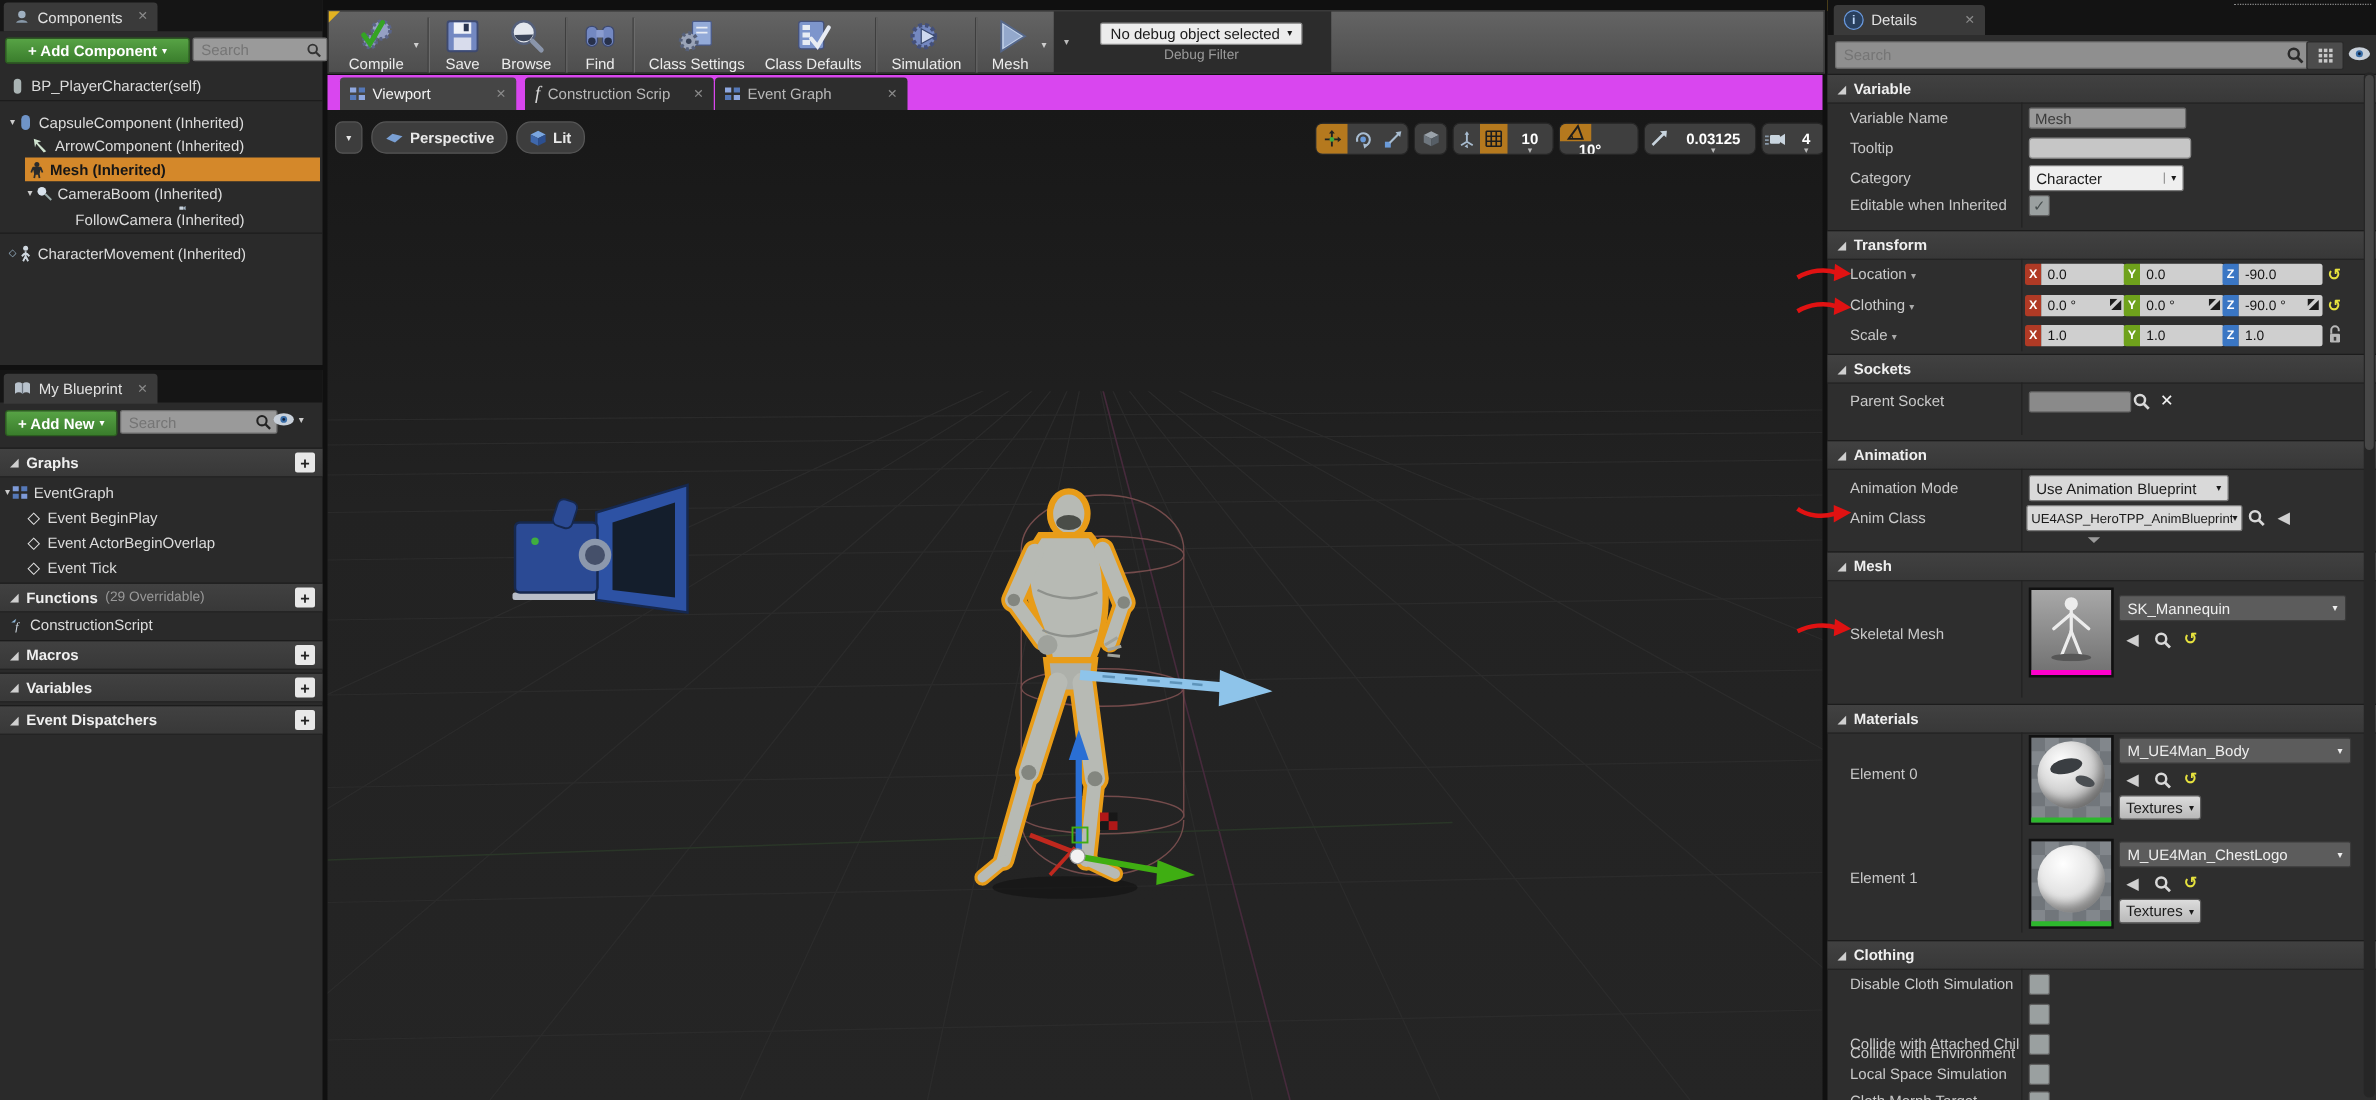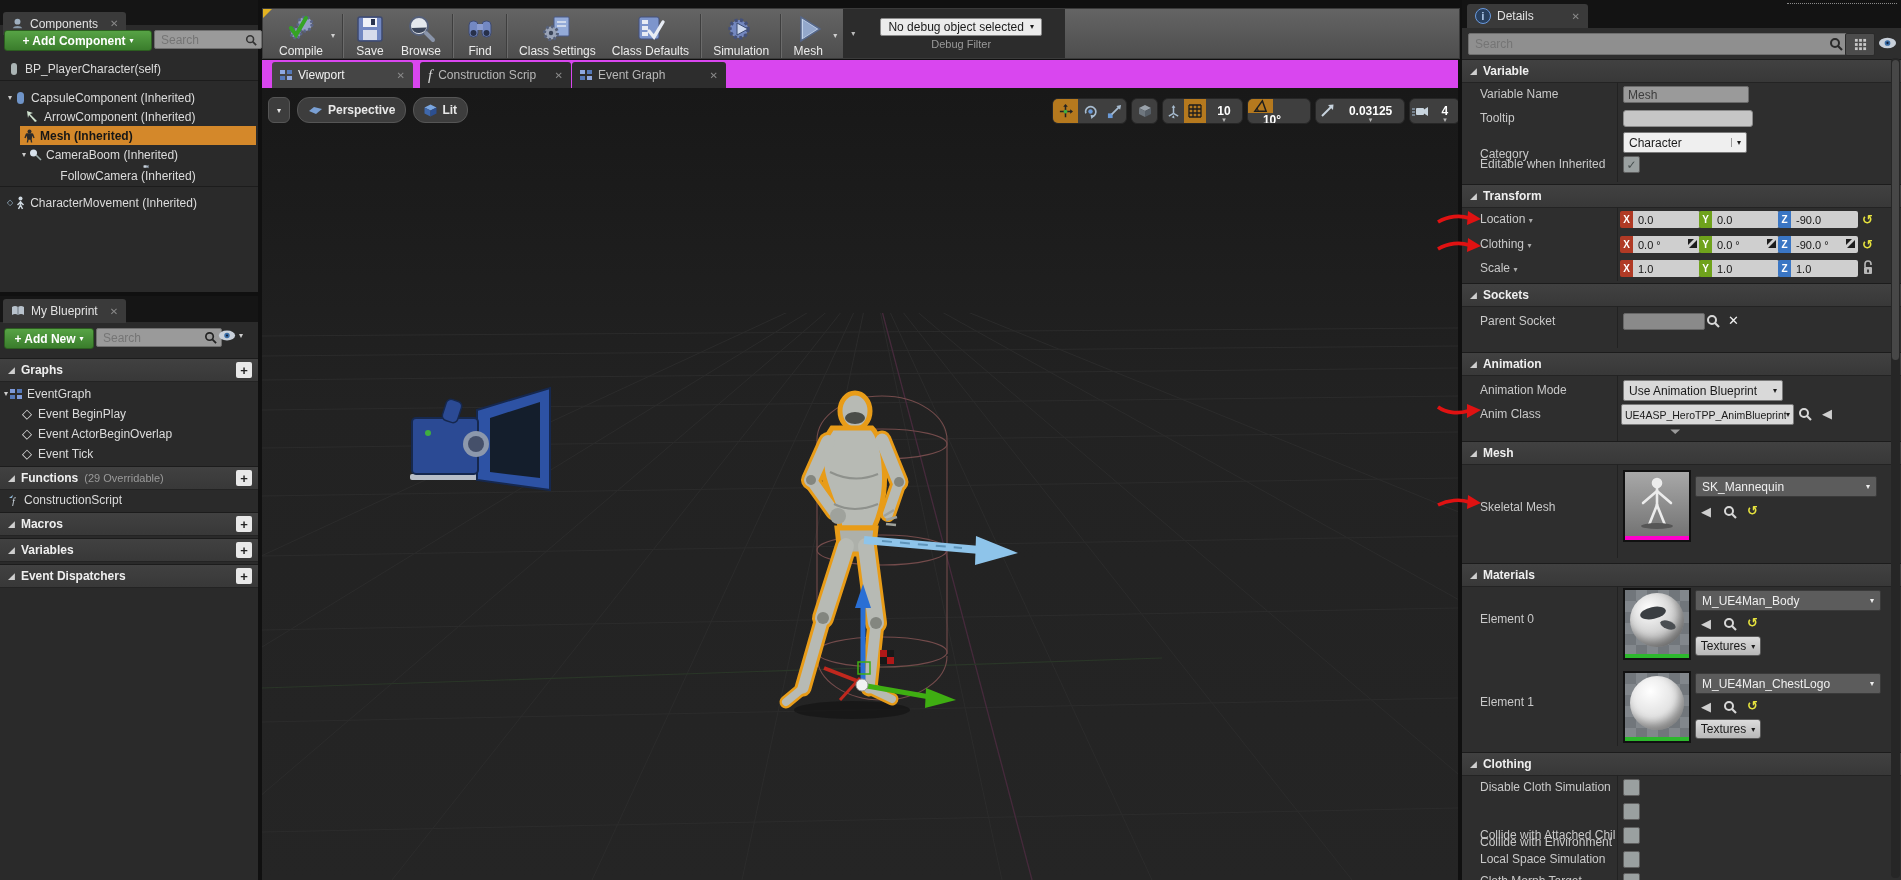--- a/index.html
+++ b/index.html
@@ -59,21 +59,21 @@
   .backarr{color:#cfcfcf;font-size:13px;}
   svg{display:block;}
 </style>
 </head>
 <body>
 
 <div id="root">
 
   <div class="panel" style="left:0;top:0;width:258px;height:292px;background:#2a2a2a;">
     <div class="tabbar" style="left:0;top:0;right:0;height:25px;"></div>
-    <div class="tab" style="left:3px;top:12px;height:23px;">
+    <div class="tab" style="left:3px;top:2px;height:23px;">
       <svg width="13" height="13" viewBox="0 0 14 14">
           <circle cx="7" cy="5" r="3.2" fill="#9fb0c0"></circle>
           <path d="M2 12c1-3 9-3 10 0z" fill="#8798a8"></path>
         </svg>
       <span>Components</span>
       <span class="closex">✕</span>
     </div>
     <div class="greenbtn" style="position:absolute;left:4px;top:30px;width:146px;height:19px;">
       <span>+ Add Component</span>
       <span style="font-size:8px;">▾</span>
@@ -644,21 +644,21 @@
     <div class="vline" style="left:155px;top:82px;height:100px;"></div>
     <div class="drow" style="top:86px;">
       <span class="lbl" style="position:absolute;left:18px;top:1px;">Variable Name</span>
       <input readonly="" style="position: absolute; left: 161px; top: 0px; width: 116px; height: 15px; background: rgb(154, 154, 154); border: 1px solid rgb(106, 106, 106); border-radius: 2px; color: rgb(60, 60, 60); font-size: 12px; padding: 0px 4px; font-family: inherit;" value="Mesh">
     </div>
     <div class="drow" style="top:110px;">
       <span class="lbl" style="position:absolute;left:18px;top:1px;">Tooltip</span>
       <input style="position: absolute; left: 161px; top: 0px; width: 120px; height: 15px; background: rgb(198, 198, 198); border: 1px solid rgb(138, 138, 138); border-radius: 3px; color: rgb(34, 34, 34); font-size: 12px; padding: 0px 4px; font-family: inherit;" value="">
     </div>
     <div class="drow" style="top:132px;">
-      <span class="lbl" style="position:absolute;left:18px;top:15px;">Category</span>
+      <span class="lbl" style="position:absolute;left:18px;top:3px;">Category</span>
       <div class="ddl" style="position:absolute;left:161px;top:0;width:112px;height:19px;background:#efefef;">
         <span>Character</span>
         <span style="font-size:8px;border-left:1px solid #999;padding-left:5px;">▾</span>
       </div>
     </div>
     <div class="drow" style="top:156px;">
       <span class="lbl" style="position:absolute;left:18px;top:1px;">Editable when Inherited</span>
       <span class="cb" style="position:absolute;left:161px;top:0;">
         <span>✓</span>
       </span>

